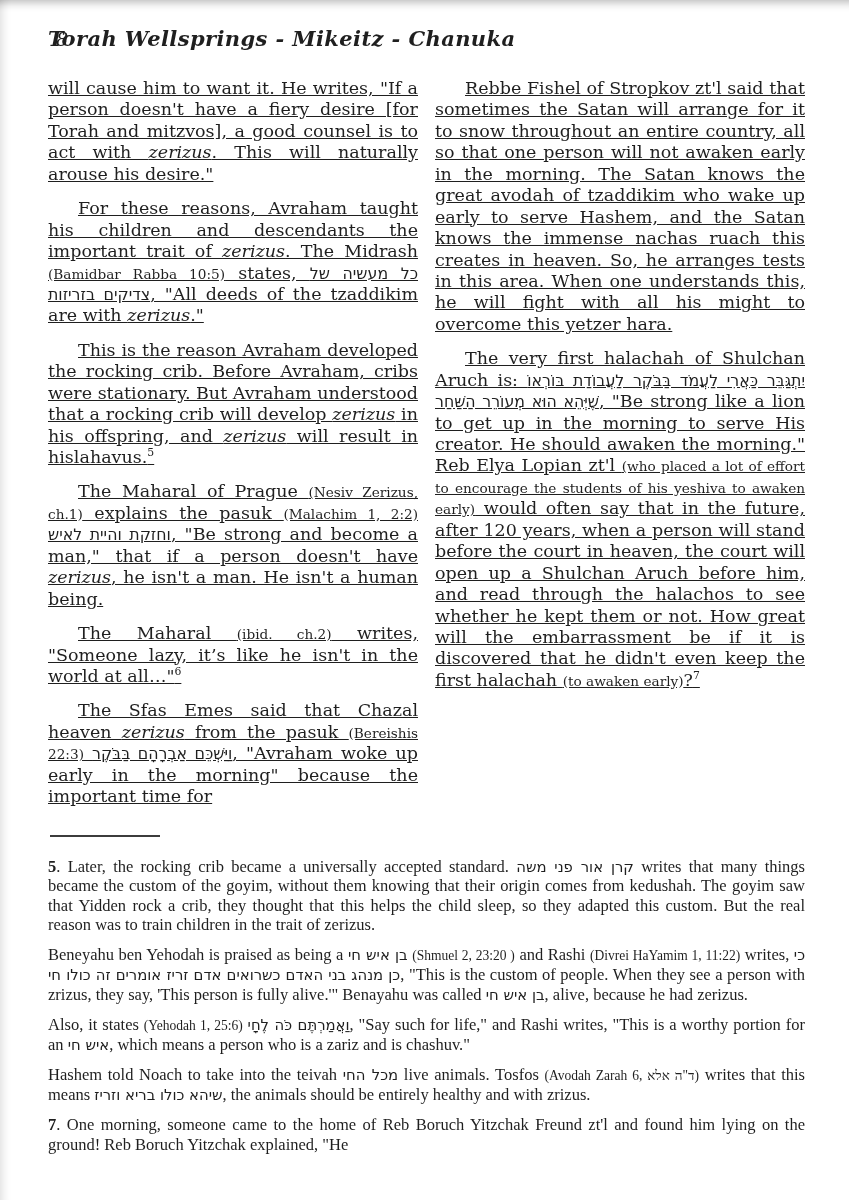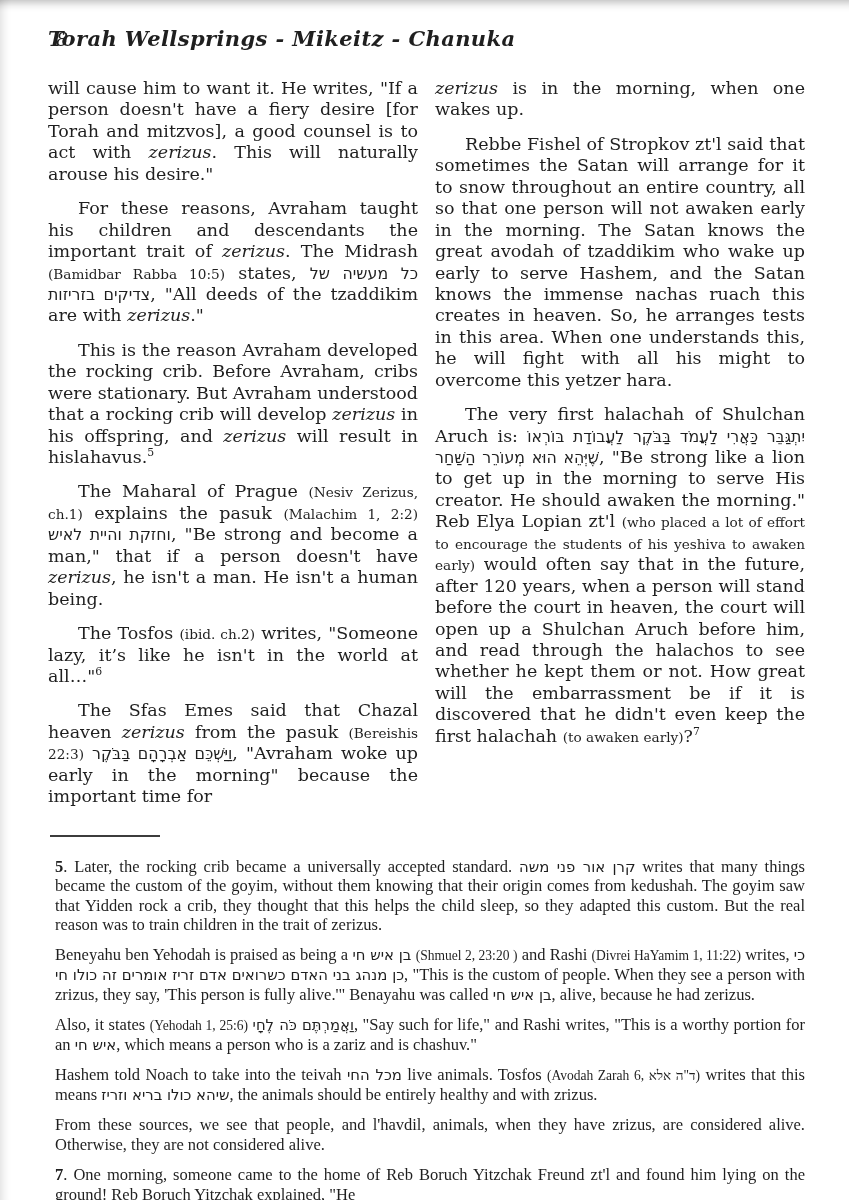--- a/index.html
+++ b/index.html
@@ -21,21 +21,21 @@
   .header { position: relative; height: 30px; margin-bottom: 22px; }
   .page-number {
     position: absolute; left: 8px; top: 2px;
     font-style: italic; font-size: 19px;
   }
   .page-title {
     text-align: left;
     font-style: italic; font-weight: bold;
     font-size: 21px; letter-spacing: .4px;
   }
-  .columns { display: flex; gap: 17px; }
+  .columns { display: flex; gap: 17px; text-decoration: underline; }
   .col {
     width: 370px;
     text-align: justify;
     font-size: 17.5px;
     line-height: 1.225;
   }
   .para { margin: 0 0 13px 0; }
   .para.indent { text-indent: 30px; }
   .run-i { font-style: italic; }
   .run-c { font-size: 0.78em; }
@@ -46,51 +46,49 @@
     width: 110px;
     border: none; border-top: 2px solid #3c3c3c;
     margin: 14px 0 20px 2px;
   }
   .footnotes {
     font-family: "Liberation Serif", serif;
     font-size: 16.5px;
     line-height: 1.18;
     text-align: justify;
   }
-  .footnotes .para { margin: 0 0 11px 7px; }
+  .footnotes .para { margin: 0 0 11px 0; }
   .footnotes .run-c { font-size: 0.82em; }
 </style>
 </head>
 <body>
 
 <div class="page">
   <div class="header">
     <span class="page-number">8</span>
     <div class="page-title">Torah Wellsprings - Mikeitz - Chanuka</div>
   </div>
 
   <div class="columns">
     <div class="col">
         <p class="para"><span>will cause him to want it. He writes, "If a person doesn't have a fiery desire [for Torah and mitzvos], a good counsel is to act with </span><span class="run-i">zerizus</span><span>. This will naturally arouse his desire."</span></p>
         <p class="para indent"><span>For these reasons, Avraham taught his children and descendants the important trait of </span><span class="run-i">zerizus</span><span>. The Midrash </span><span class="run-c">(Bamidbar Rabba 10:5)</span><span> states, </span><span class="run-h" dir="rtl">כל מעשיה של צדיקים בזריזות</span><span>, "All deeds of the tzaddikim are with </span><span class="run-i">zerizus</span><span>."</span></p>
         <p class="para indent"><span>This is the reason Avraham developed the rocking crib. Before Avraham, cribs were stationary. But Avraham understood that a rocking crib will develop </span><span class="run-i">zerizus</span><span> in his offspring, and </span><span class="run-i">zerizus</span><span> will result in hislahavus.</span><span class="run-sup">5</span></p>
         <p class="para indent"><span>The Maharal of Prague </span><span class="run-c">(Nesiv Zerizus, ch.1)</span><span> explains the pasuk </span><span class="run-c">(Malachim 1, 2:2)</span><span> </span><span class="run-h" dir="rtl">וחזקת והיית לאיש</span><span>, "Be strong and become a man," that if a person doesn't have </span><span class="run-i">zerizus</span><span>, he isn't a man. He isn't a human being.</span></p>
-        <p class="para indent"><span>The Tosfos </span><span class="run-c">(ibid. ch.2)</span><span> writes, "Someone lazy, it’s like he isn't in the world at all…"</span><span class="run-sup">6</span></p>
+        <p class="para indent"><span>The Maharal </span><span class="run-c">(ibid. ch.2)</span><span> writes, "Someone lazy, it’s like he isn't in the world at all…"</span><span class="run-sup">6</span></p>
         <p class="para indent"><span>The Sfas Emes said that Chazal heaven </span><span class="run-i">zerizus</span><span> from the pasuk </span><span class="run-c">(Bereishis 22:3)</span><span> </span><span class="run-h" dir="rtl">וַיַּשְׁכֵּם אַבְרָהָם בַּבֹּקֶר</span><span>, "Avraham woke up early in the morning" because the important time for</span></p>
       </div>
     <div class="col">
-        <p class="para"><span class="run-i">zerizus</span><span> is in the morning, when one wakes up.</span></p>
         <p class="para indent"><span>Rebbe Fishel of Stropkov zt'l said that sometimes the Satan will arrange for it to snow throughout an entire country, all so that one person will not awaken early in the morning. The Satan knows the great avodah of tzaddikim who wake up early to serve Hashem, and the Satan knows the immense nachas ruach this creates in heaven. So, he arranges tests in this area. When one understands this, he will fight with all his might to overcome this yetzer hara.</span></p>
         <p class="para indent"><span>The very first halachah of Shulchan Aruch is: </span><span class="run-h" dir="rtl">יִתְגַּבֵּר כַּאֲרִי לַעֲמֹד בַּבֹּקֶר לַעֲבוֹדַת בּוֹרְאוֹ שֶׁיְּהֵא הוּא מְעוֹרֵר הַשַּׁחַר</span><span>, "Be strong like a lion to get up in the morning to serve His creator. He should awaken the morning." Reb Elya Lopian zt'l </span><span class="run-c">(who placed a lot of effort to encourage the students of his yeshiva to awaken early)</span><span> would often say that in the future, after 120 years, when a person will stand before the court in heaven, the court will open up a Shulchan Aruch before him, and read through the halachos to see whether he kept them or not. How great will the embarrassment be if it is discovered that he didn't even keep the first halachah </span><span class="run-c">(to awaken early)</span><span>?</span><span class="run-sup">7</span></p>
       </div>
   </div>
 
   <hr class="footnote-sep">
 
   <div class="footnotes">
       <p class="para"><span class="run-b">5</span><span>. Later, the rocking crib became a universally accepted standard. </span><span class="run-h" dir="rtl">קרן אור פני משה</span><span> writes that many things became the custom of the goyim, without them knowing that their origin comes from kedushah. The goyim saw that Yidden rock a crib, they thought that this helps the child sleep, so they adapted this custom. But the real reason was to train children in the trait of zerizus.</span></p>
       <p class="para"><span>Beneyahu ben Yehodah is praised as being a </span><span class="run-h" dir="rtl">בן איש חי</span><span> </span><span class="run-c">(Shmuel 2, 23:20 )</span><span> and Rashi </span><span class="run-c">(Divrei HaYamim 1, 11:22)</span><span> writes, </span><span class="run-h" dir="rtl">כי כן מנהג בני האדם כשרואים אדם זריז אומרים זה כולו חי</span><span>, "This is the custom of people. When they see a person with zrizus, they say, 'This person is fully alive.'" Benayahu was called </span><span class="run-h" dir="rtl">בן איש חי</span><span>, alive, because he had zerizus.</span></p>
       <p class="para"><span>Also, it states </span><span class="run-c">(Yehodah 1, 25:6)</span><span> </span><span class="run-h" dir="rtl">וַאֲמַרְתֶּם כֹּה לֶחָי</span><span>, "Say such for life," and Rashi writes, "This is a worthy portion for an </span><span class="run-h" dir="rtl">איש חי</span><span>, which means a person who is a zariz and is chashuv."</span></p>
       <p class="para"><span>Hashem told Noach to take into the teivah </span><span class="run-h" dir="rtl">מכל החי</span><span> live animals. Tosfos </span><span class="run-c">(Avodah Zarah 6, ד"ה אלא)</span><span> writes that this means </span><span class="run-h" dir="rtl">שיהא כולו בריא וזריז</span><span>, the animals should be entirely healthy and with zrizus.</span></p>
-      <p class="para"><span>From these sources, we see that people, and l'havdil, animals, when they have zrizus, are considered alive. Otherwise, they are not considered alive.</span></p>
       <p class="para"><span class="run-b">7</span><span>. One morning, someone came to the home of Reb Boruch Yitzchak Freund zt'l and found him lying on the ground! Reb Boruch Yitzchak explained, "He </span></p>
     </div>
 </div>
 
 </body></html>

